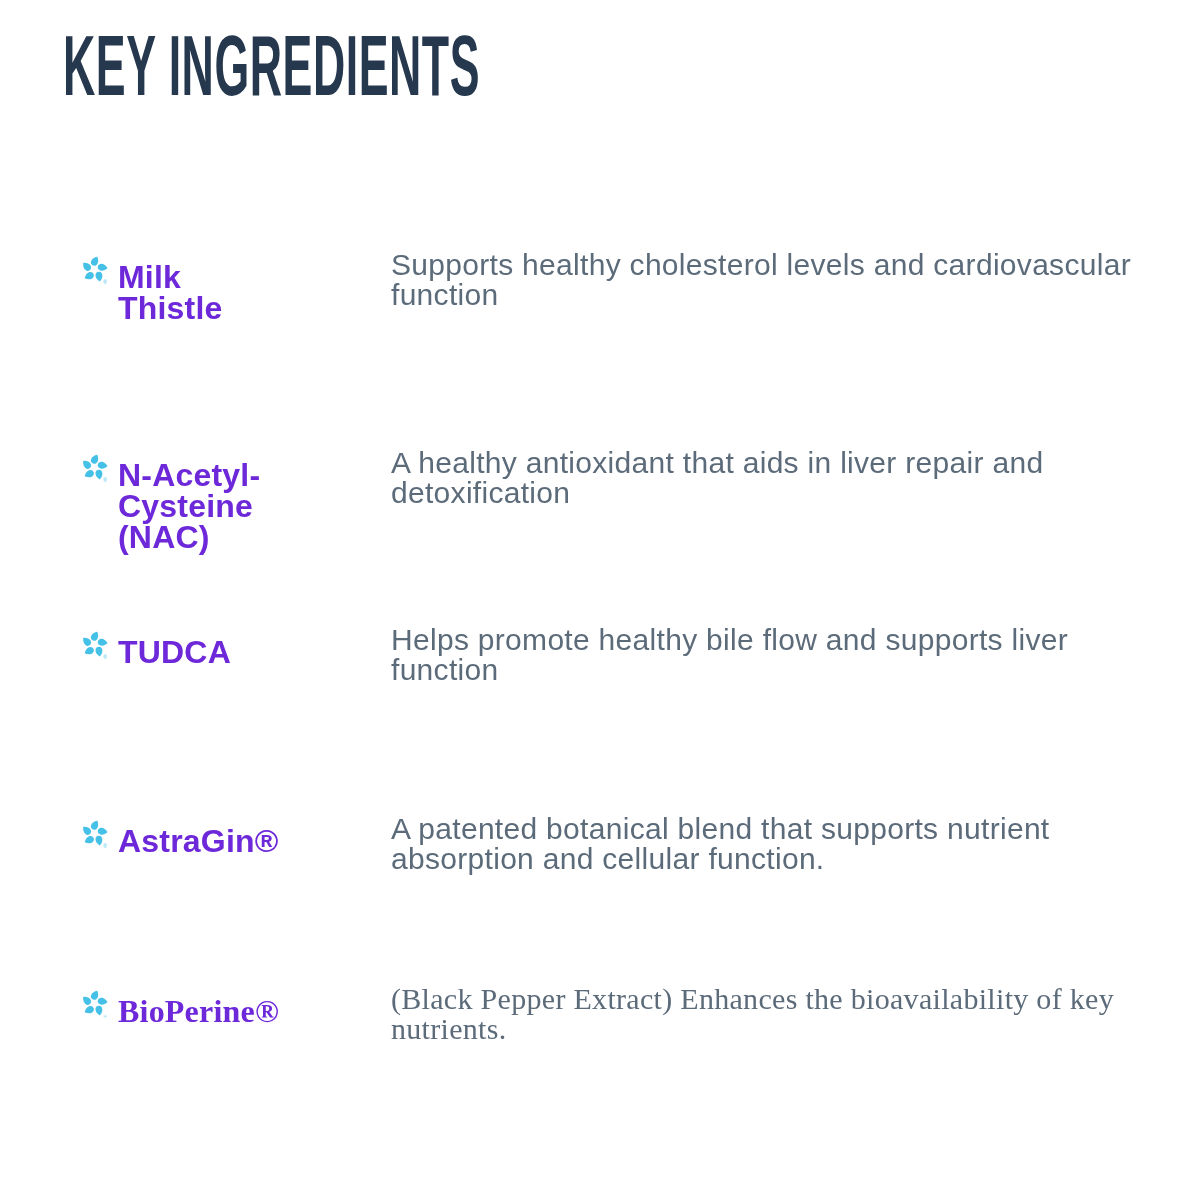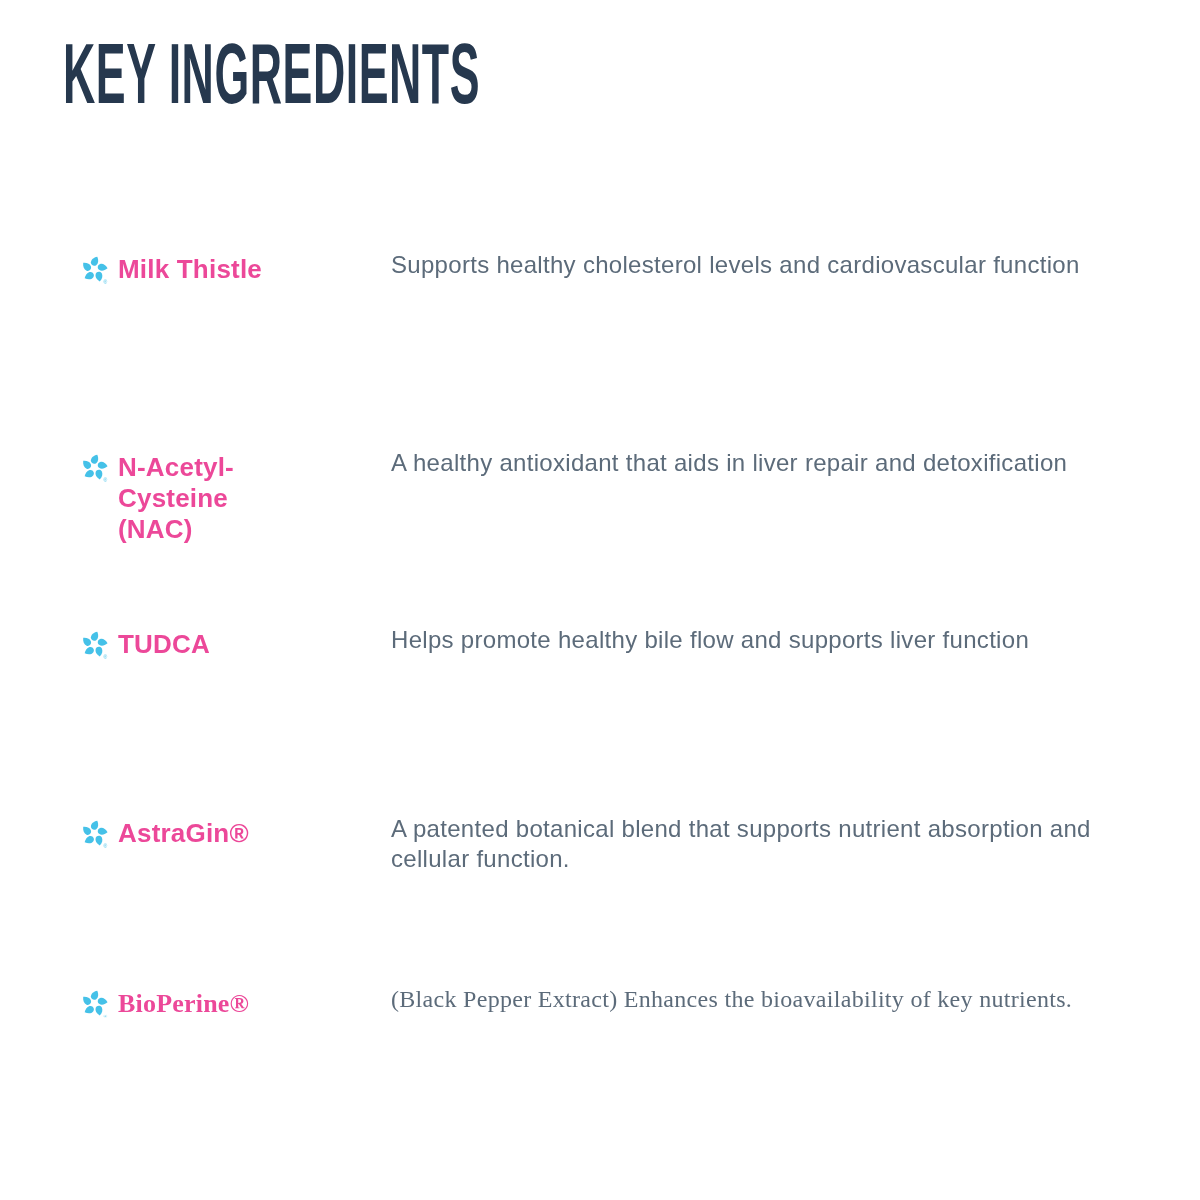--- a/index.html
+++ b/index.html
@@ -8,21 +8,21 @@
     background: #ffffff;
     font-family: "Liberation Sans", sans-serif;
     overflow: hidden;
     position: relative;
   }
   .page { position: absolute; inset: 0; background: #ffffff; }
 
   
   .page-title {
     position: absolute;
-    left: 63px; top: 30px;
+    left: 63px; top: 22px;
     white-space: nowrap;
   }
   .page-title .stretch {
     display: inline-block;
     font-size: 86px;
     font-weight: 700;
     line-height: 1.0;
     color: #26384e;
     letter-spacing: 1px;
     transform: scaleX(0.52);
@@ -39,34 +39,34 @@
 
   .petal-icon {
     position: absolute;
     left: 79px; top: 4px;
     width: 31px; height: 31px;
     display: inline-block;
   }
 
   .name {
     position: absolute;
-    left: 118px; top: 4px;
+    left: 118px; top: 12px;
     width: 172px;
-    font-size: 26px;
+    font-size: 32px;
     font-weight: 700;
     line-height: 31px;
     letter-spacing: 0.2px;
-    color: #ec4899;
+    color: #6d28d9;
   }
 
   .desc {
     position: absolute;
     left: 391px; top: 0;
     width: 745px;
-    font-size: 24px;
+    font-size: 30px;
     font-weight: 300;
     line-height: 30px;
     letter-spacing: 0.3px;
     color: #5c6b7a;
   }
 </style>
 </head>
 <body>
 
 <div class="page">

